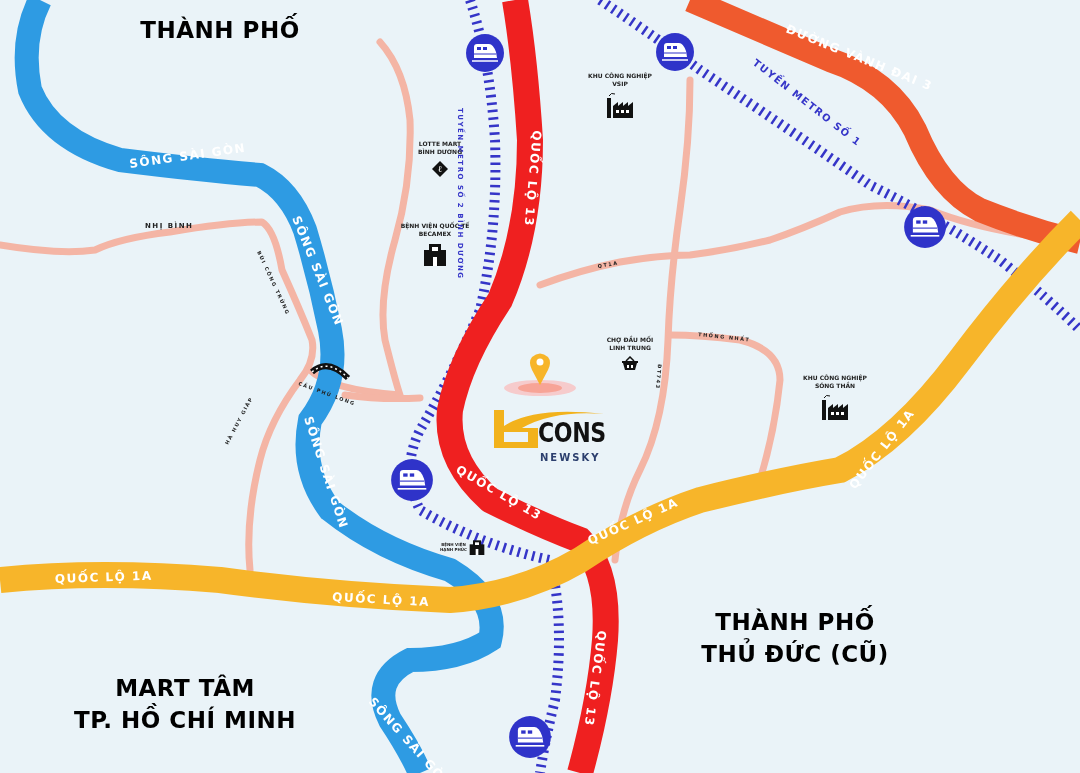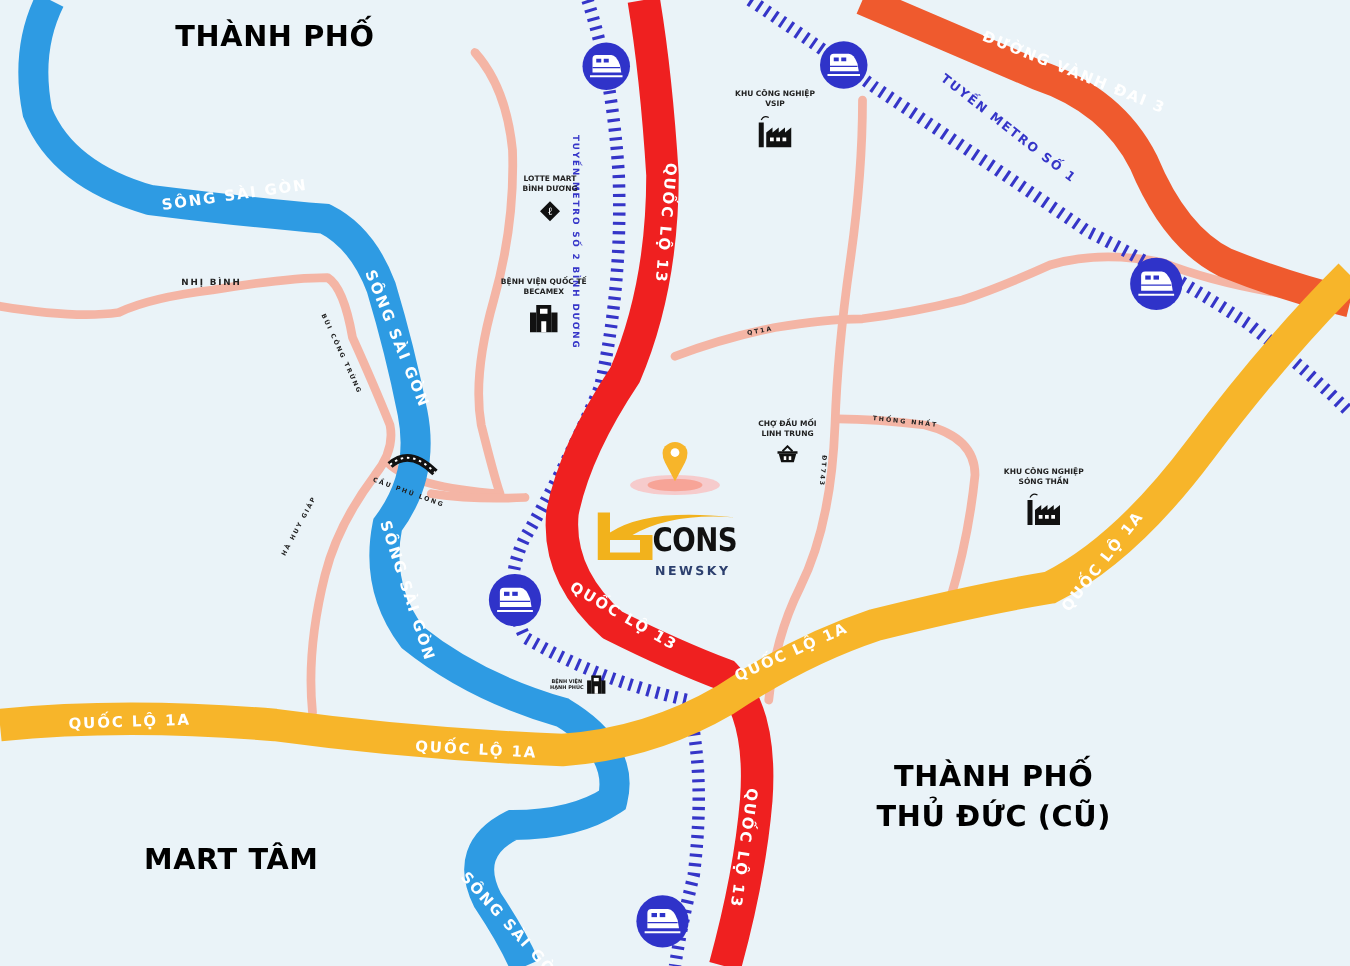--- a/index.html
+++ b/index.html
@@ -3,21 +3,21 @@
 <meta charset="utf-8">
 <style>
   html, body { margin: 0; padding: 0; }
   body { width: 1080px; height: 773px; overflow: hidden; background: #eaf3f8; font-family: "DejaVu Sans", sans-serif; }
   .map { position: relative; width: 1080px; height: 773px; }
   svg.map-svg { position: absolute; left: 0; top: 0; }
   .city-label { position: absolute; text-align: center; font-family: "DejaVu Sans", sans-serif; font-weight: bold; color: #000000; font-size: 23px; line-height: 32px; letter-spacing: 0.5px; }
   .poi { position: absolute; text-align: center; font-family: "DejaVu Sans", sans-serif; color: #222; font-size: 6px; line-height: 8px; font-weight: bold; }
   .poi .icon { display: block; margin: 4px auto 0; }
   .road-text { font-family: "DejaVu Sans", sans-serif; font-weight: bold; letter-spacing: 1.5px; }
-  .logo { position: absolute; left: 478px; top: 408px; width: 130px; height: 60px; }
+  .logo { position: absolute; left: 494px; top: 408px; width: 130px; height: 60px; }
   .logo .cons { position: absolute; left: 44px; top: 10px; font-family: "DejaVu Sans", sans-serif; font-weight: bold; font-size: 26px; color: #111; letter-spacing: -0.5px; transform: scaleX(0.85); transform-origin: left; }
   .logo .newsky { position: absolute; left: 46px; top: 44px; font-family: "DejaVu Sans", sans-serif; font-weight: bold; font-size: 10px; color: #2c3f6e; letter-spacing: 2px; }
 </style>
 </head>
 <body>
 
 <div class="map">
 <svg class="map-svg" width="1080" height="773" viewBox="0 0 1080 773">
   <defs>
     <pattern id="metroHatch" patternUnits="userSpaceOnUse" width="8" height="8" patternTransform="rotate(0)">
@@ -101,20 +101,21 @@
 
 <div class="city-label" style="left:95px; top:14px; width:250px;">
   <div>THÀNH PHỐ</div>
 </div>
 <div class="city-label" style="left:690px; top:606px; width:210px;">
   <div>THÀNH PHỐ</div>
   <div>THỦ ĐỨC (CŨ)</div>
 </div>
 <div class="city-label" style="left:60px; top:672px; width:250px;">
   <div>MART TÂM</div>
+  <div>TP. HỒ CHÍ MINH</div>
 </div>
 
 <div class="poi" style="left:570px; top:72px; width:100px;">
   <div>KHU CÔNG NGHIỆP</div>
   <div>VSIP</div>
   <svg class="icon" width="30" height="26" viewBox="0 0 30 26">
     <rect x="2" y="6" width="4" height="20" fill="#111"></rect>
     <path d="M8 26 L8 14 L13 10 L13 14 L18 10 L18 14 L23 10 L23 14 L28 10 L28 26 Z" fill="#111"></path>
     <rect x="11" y="18" width="3" height="3" fill="#fff"></rect>
         <rect x="16" y="18" width="3" height="3" fill="#fff"></rect>

